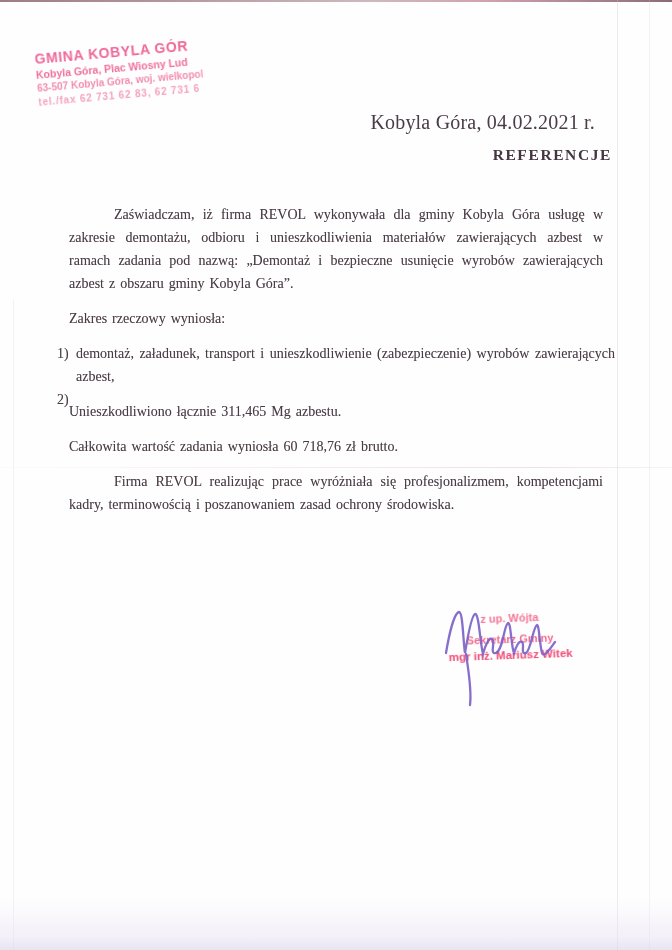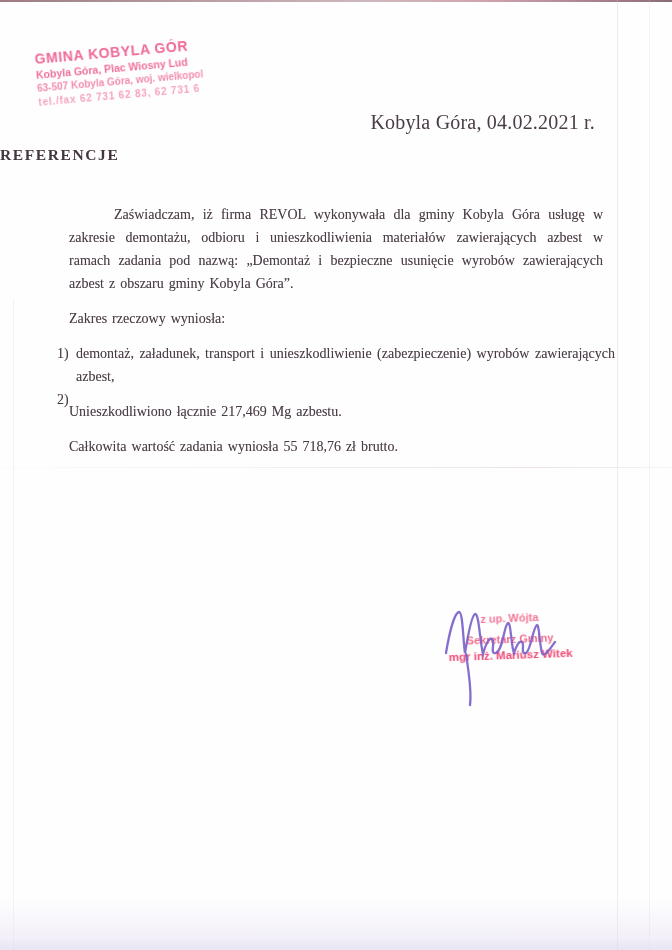--- a/index.html
+++ b/index.html
@@ -68,21 +68,21 @@
   .dateline {
     position: absolute; top: 78px; right: 77px;
     font-size: 20px;
     letter-spacing: 0.2px;
     margin-top: 33px;
   }
 
   
   .doc-title {
     position: absolute; top: 146px; left: 0; width: 612px;
-    text-align: left;
+    text-align: right;
     font-size: 15.5px;
     font-weight: bold;
     letter-spacing: 1.6px;
     color: #443640;
   }
 
   
   .body-text {
     position: absolute; left: 57px; top: 191px; width: 558px;
     font-size: 14px;
@@ -138,22 +138,23 @@
   <div class="body-text">
     <p class="p-indent">Zaświadczam, iż firma REVOL wykonywała dla gminy Kobyla Góra usługę w zakresie demontażu, odbioru i unieszkodliwienia materiałów zawierających azbest w ramach zadania pod nazwą: „Demontaż i bezpieczne usunięcie wyrobów zawierających azbest z obszaru gminy Kobyla Góra”.</p>
     <p>Zakres rzeczowy wyniosła:</p>
     <div class="list-row">
       <span class="marker">1)</span>
       <span>demontaż, załadunek, transport i unieszkodliwienie (zabezpieczenie) wyrobów zawierających azbest,</span>
     </div>
     <div class="list-row">
       <span class="marker">2)</span>
     </div>
-    <p>Unieszkodliwiono łącznie 217,469 Mg azbestu.</p>
-    <p>Całkowita wartość zadania wyniosła 55 718,76 zł brutto.</p>
+    <p>Unieszkodliwiono łącznie 311,465 Mg azbestu.</p>
+    <p>Całkowita wartość zadania wyniosła 60 718,76 zł brutto.</p>
+    <p class="p-indent">Firma REVOL realizując prace wyróżniała się profesjonalizmem, kompetencjami kadry, terminowością i poszanowaniem zasad ochrony środowiska.</p>
   </div>
 
   <div class="signature-block">
     <div class="signature-stamp">
       <div class="t1">z up. Wójta</div>
       <div class="t2">Sekretarz Gminy</div>
       <div class="t3">mgr inż. Mariusz Witek</div>
     </div>
     <svg class="signature-svg" width="170" height="120" viewBox="0 0 170 120">
       <g fill="none" stroke="#7a5fc8" stroke-width="2.3" stroke-linecap="round" opacity="0.9">

